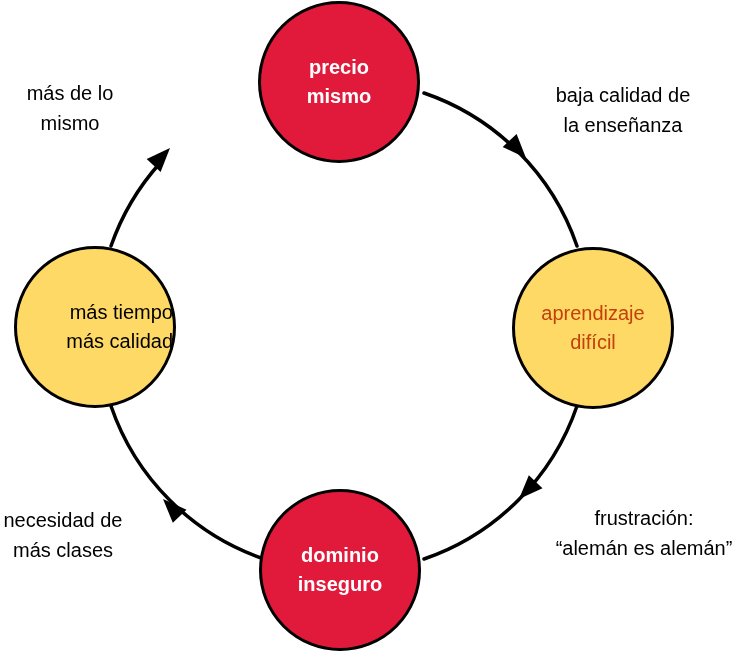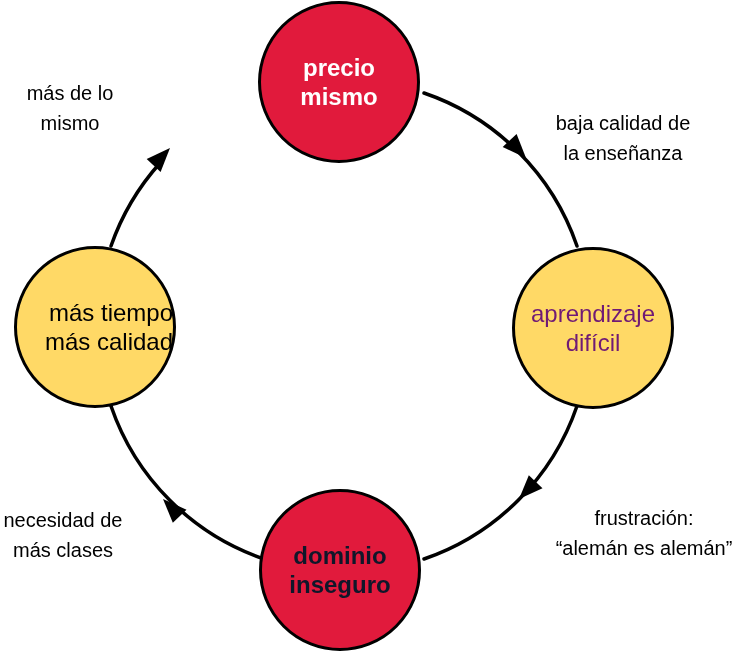--- a/index.html
+++ b/index.html
@@ -27,40 +27,40 @@
     width: 162px;
     height: 162px;
     border: 3px solid #000000;
     border-radius: 50%;
     box-sizing: border-box;
     display: flex;
     flex-direction: column;
     align-items: center;
     justify-content: center;
     text-align: center;
-    font-size: 24px;
+    font-size: 20px;
     line-height: 29px;
   }
   .node.strong { font-weight: bold; }
   .node-top    { left: 258px; top: 1px;   }
   .node-right  { left: 512px; top: 247px; }
   .node-bottom { left: 259px; top: 489px; }
   .node-left   { left: 14px;  top: 246px; }
   .node span { display: block; }
   .edge-label {
     position: absolute;
     text-align: center;
     font-size: 20px;
     line-height: 30px;
     color: #000000;
     white-space: nowrap;
   }
   .edge-label span { display: block; }
   .label-top-left     { left: -10px; top: 78px;  width: 160px; }
-  .label-top-right    { left: 533px; top: 80px;  width: 180px; margin-top: 28px; }
+  .label-top-right    { left: 533px; top: 80px;  width: 180px; }
   .label-bottom-right { left: 554px; top: 503px; width: 180px; }
   .label-bottom-left  { left: 0px;   top: 505px; width: 126px; }
 </style>
 </head>
 <body>
 
 <div class="canvas">
 
   <svg class="arcs-layer" viewBox="0 0 738 653" xmlns="http://www.w3.org/2000/svg">
 
@@ -73,26 +73,26 @@
     <polygon points="0,0 -24,9.5 -24,-9.5" transform="translate(519,499) rotate(134)" fill="#000000"></polygon>
     <polygon points="0,0 -24,9.5 -24,-9.5" transform="translate(163,499) rotate(-134)" fill="#000000"></polygon>
     <polygon points="0,0 -24,9.5 -24,-9.5" transform="translate(170,148) rotate(-47)" fill="#000000"></polygon>
   </svg>
 
   <div class="node node-top strong" style="background-color: rgb(225, 26, 60); color: rgb(255, 255, 255);">
     <span>precio</span>
     <span>mismo</span>
   </div>
 
-  <div class="node node-right" style="background-color: rgb(255, 217, 102); color: #701a75;">
+  <div class="node node-right" style="background-color: rgb(255, 217, 102); color: #c2410c;">
     <span>aprendizaje</span>
     <span>difícil</span>
   </div>
 
-  <div class="node node-bottom strong" style="background-color: rgb(225, 26, 60); color: #0f172a;">
+  <div class="node node-bottom strong" style="background-color: rgb(225, 26, 60); color: #ffffff;">
     <span>dominio</span>
     <span>inseguro</span>
   </div>
 
   <div class="node node-left" style="background-color: rgb(255, 217, 102); color: rgb(0, 0, 0); align-items: flex-end;">
     <span>más tiempo</span>
     <span>más calidad</span>
   </div>
 
   <div class="edge-label label-top-left">

